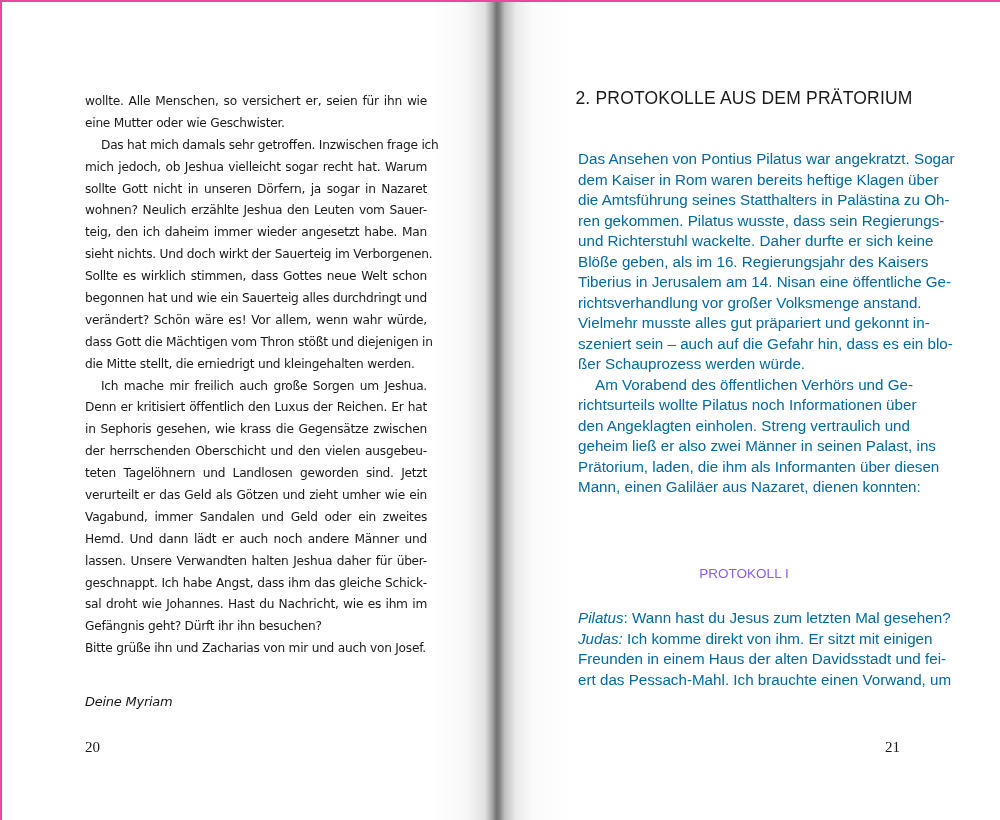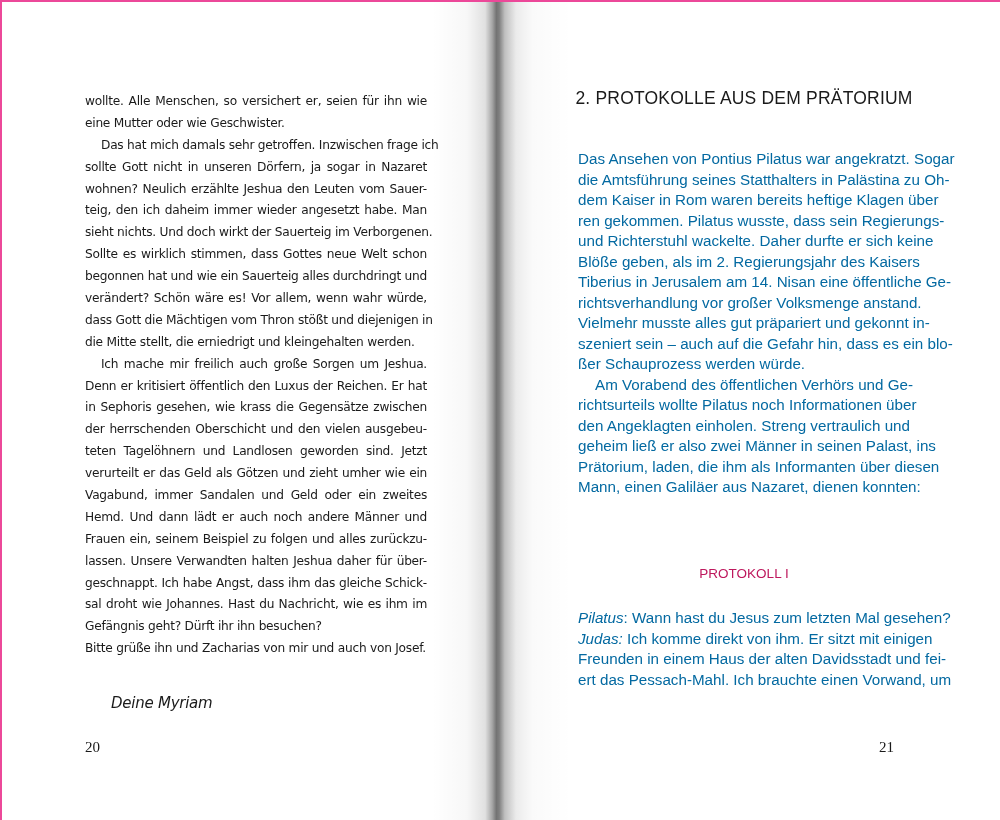--- a/index.html
+++ b/index.html
@@ -48,103 +48,103 @@
     white-space: nowrap; text-align: justify; text-align-last: justify;
   }
   .line.last { text-align-last: left; }
   .line.indent { padding-left: 16px; }
   .right .line { height: 20.5px; line-height: 20.5px; }
   .right .line.indent { padding-left: 17px; }
 
   .left .block { position: absolute; top: 89px; left: 0; width: 100%; }
   .signature {
     position: absolute; top: 692px; left: 0;
-    font-style: italic; font-size: 15px; margin-left: 26px;
+    font-style: italic; font-size: 13px;
   }
   .pagenum {
     position: absolute; top: 737px;
     font-family: "Liberation Serif", "DejaVu Serif", serif;
     font-size: 15px; color: #1a1a1a;
   }
   .left .pagenum { left: 0; }
-  .right .pagenum { right: 16px; }
+  .right .pagenum { right: 10px; }
 
   .chapter-title {
     position: absolute; top: 86px; left: -20px; width: 372px;
     text-align: center;
     font-family: "Liberation Sans", "DejaVu Sans", sans-serif;
     font-size: 17.5px; color: #1a1a1a; letter-spacing: 0.2px;
   }
   .right .block1 { position: absolute; top: 147px; left: 0; width: 100%; }
   .protocol-heading {
     position: absolute; top: 564px; left: 0; width: 100%;
     text-align: center;
     font-family: "Liberation Sans", "DejaVu Sans", sans-serif;
-    font-size: 13.5px; color: #be185d;
+    font-size: 13.5px; color: #8b5cf6;
   }
   .right .block2 { position: absolute; top: 606px; left: 0; width: 100%; }
   .speaker { font-style: italic; }
 </style>
 </head>
 <body>
 
 <div class="spread">
 
   <div class="page left">
     <div class="block sans">
       <p class="para">
         <span class="line">wollte. Alle Menschen, so versichert er, seien für ihn wie</span>
         <span class="line last">eine Mutter oder wie Geschwister.</span>
       </p>
       <p class="para">
         <span class="line indent">Das hat mich damals sehr getroffen. Inzwischen frage ich</span>
+        <span class="line">mich jedoch, ob Jeshua vielleicht sogar recht hat. Warum</span>
         <span class="line">sollte Gott nicht in unseren Dörfern, ja sogar in Nazaret</span>
         <span class="line">wohnen? Neulich erzählte Jeshua den Leuten vom Sauer-</span>
         <span class="line">teig, den ich daheim immer wieder angesetzt habe. Man</span>
         <span class="line">sieht nichts. Und doch wirkt der Sauerteig im Verborgenen.</span>
         <span class="line">Sollte es wirklich stimmen, dass Gottes neue Welt schon</span>
         <span class="line">begonnen hat und wie ein Sauerteig alles durchdringt und</span>
         <span class="line">verändert? Schön wäre es! Vor allem, wenn wahr würde,</span>
         <span class="line">dass Gott die Mächtigen vom Thron stößt und diejenigen in</span>
         <span class="line last">die Mitte stellt, die erniedrigt und kleingehalten werden.</span>
       </p>
       <p class="para">
         <span class="line indent">Ich mache mir freilich auch große Sorgen um Jeshua.</span>
         <span class="line">Denn er kritisiert öffentlich den Luxus der Reichen. Er hat</span>
         <span class="line">in Sephoris gesehen, wie krass die Gegensätze zwischen</span>
         <span class="line">der herrschenden Oberschicht und den vielen ausgebeu-</span>
         <span class="line">teten Tagelöhnern und Landlosen geworden sind. Jetzt</span>
         <span class="line">verurteilt er das Geld als Götzen und zieht umher wie ein</span>
         <span class="line">Vagabund, immer Sandalen und Geld oder ein zweites</span>
         <span class="line">Hemd. Und dann lädt er auch noch andere Männer und</span>
-        <span class="line">Frauen ein, seinem Beispiel zu folgen und alles zurückzu-</span>
         <span class="line">lassen. Unsere Verwandten halten Jeshua daher für über-</span>
         <span class="line">geschnappt. Ich habe Angst, dass ihm das gleiche Schick-</span>
         <span class="line">sal droht wie Johannes. Hast du Nachricht, wie es ihm im</span>
         <span class="line last">Gefängnis geht? Dürft ihr ihn besuchen?</span>
       </p>
       <p class="para">
         <span class="line last">Bitte grüße ihn und Zacharias von mir und auch von Josef.</span>
       </p>
     </div>
     <div class="signature sans">Deine Myriam</div>
     <div class="pagenum">20</div>
   </div>
 
   <div class="page right">
     <div class="chapter-title">2. PROTOKOLLE AUS DEM PRÄTORIUM</div>
 
     <div class="block1 serif">
       <p class="para">
         <span class="line">Das Ansehen von Pontius Pilatus war angekratzt. Sogar</span>
+        <span class="line">dem Kaiser in Rom waren bereits heftige Klagen über</span>
         <span class="line">die Amtsführung seines Statthalters in Palästina zu Oh-</span>
-        <span class="line">dem Kaiser in Rom waren bereits heftige Klagen über</span>
         <span class="line">ren gekommen. Pilatus wusste, dass sein Regierungs-</span>
         <span class="line">und Richterstuhl wackelte. Daher durfte er sich keine</span>
-        <span class="line">Blöße geben, als im 2. Regierungsjahr des Kaisers</span>
+        <span class="line">Blöße geben, als im 16. Regierungsjahr des Kaisers</span>
         <span class="line">Tiberius in Jerusalem am 14. Nisan eine öffentliche Ge-</span>
         <span class="line">richtsverhandlung vor großer Volksmenge anstand.</span>
         <span class="line">Vielmehr musste alles gut präpariert und gekonnt in-</span>
         <span class="line">szeniert sein – auch auf die Gefahr hin, dass es ein blo-</span>
         <span class="line last">ßer Schauprozess werden würde.</span>
       </p>
       <p class="para">
         <span class="line indent">Am Vorabend des öffentlichen Verhörs und Ge-</span>
         <span class="line">richtsurteils wollte Pilatus noch Informationen über</span>
         <span class="line">den Angeklagten einholen. Streng vertraulich und</span>

